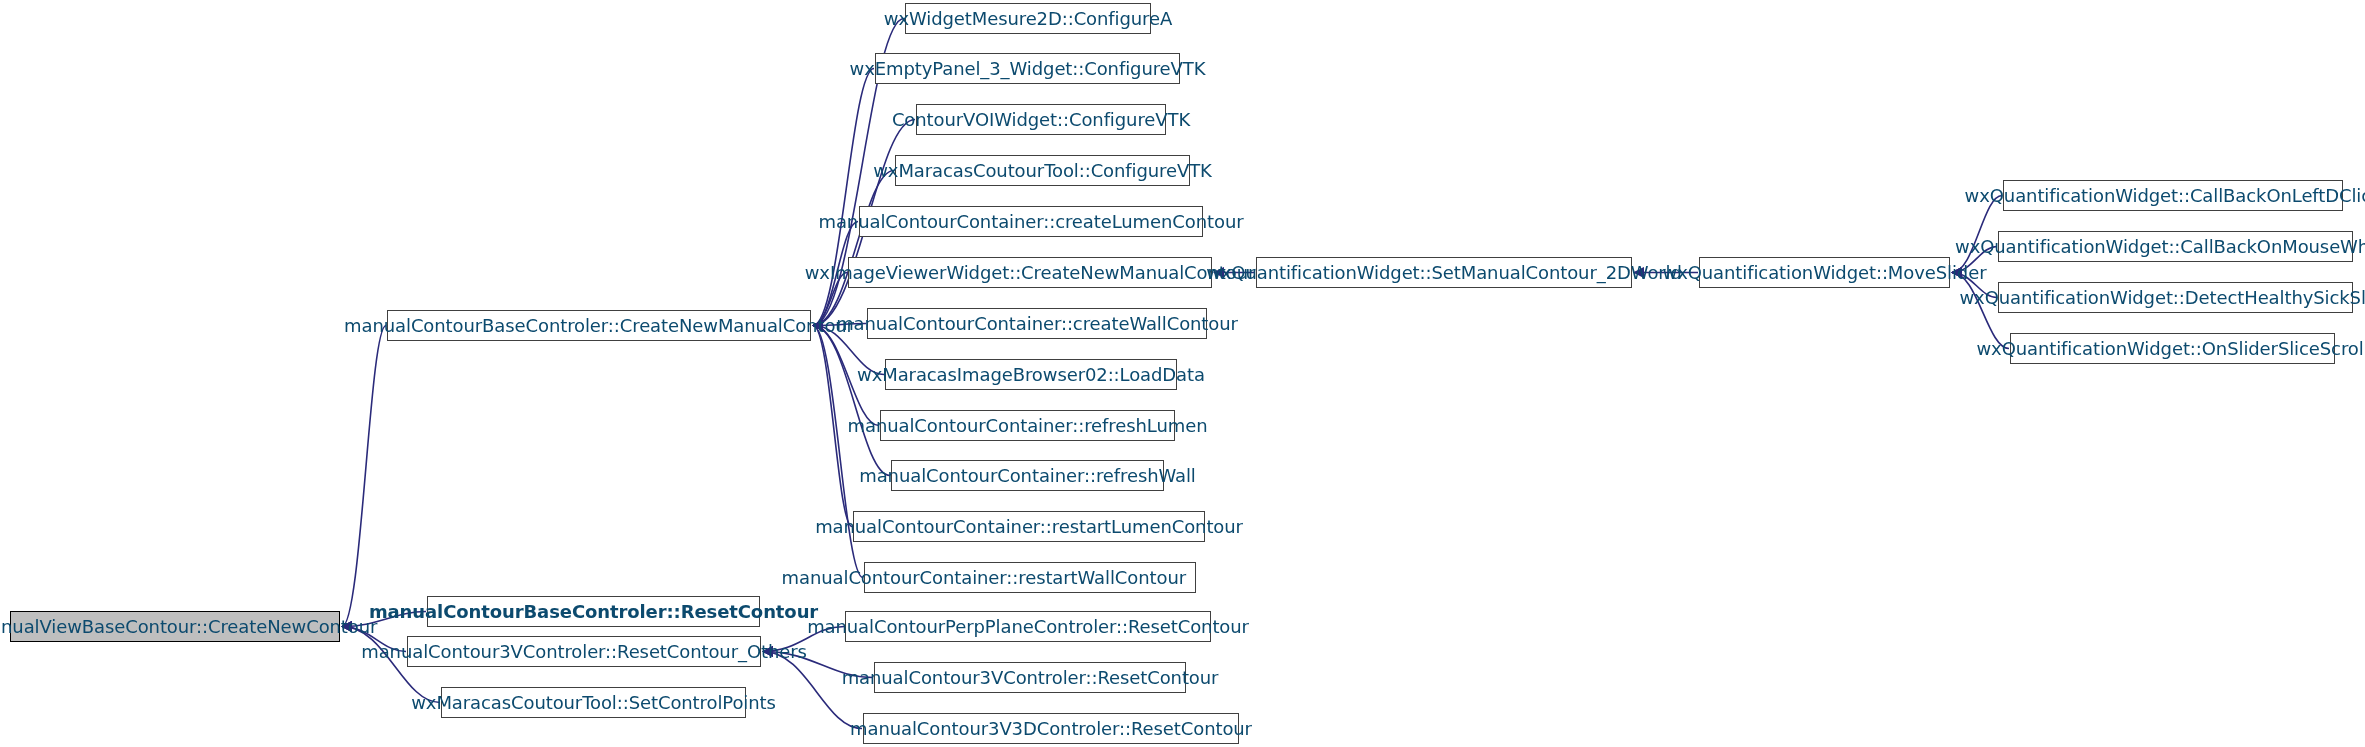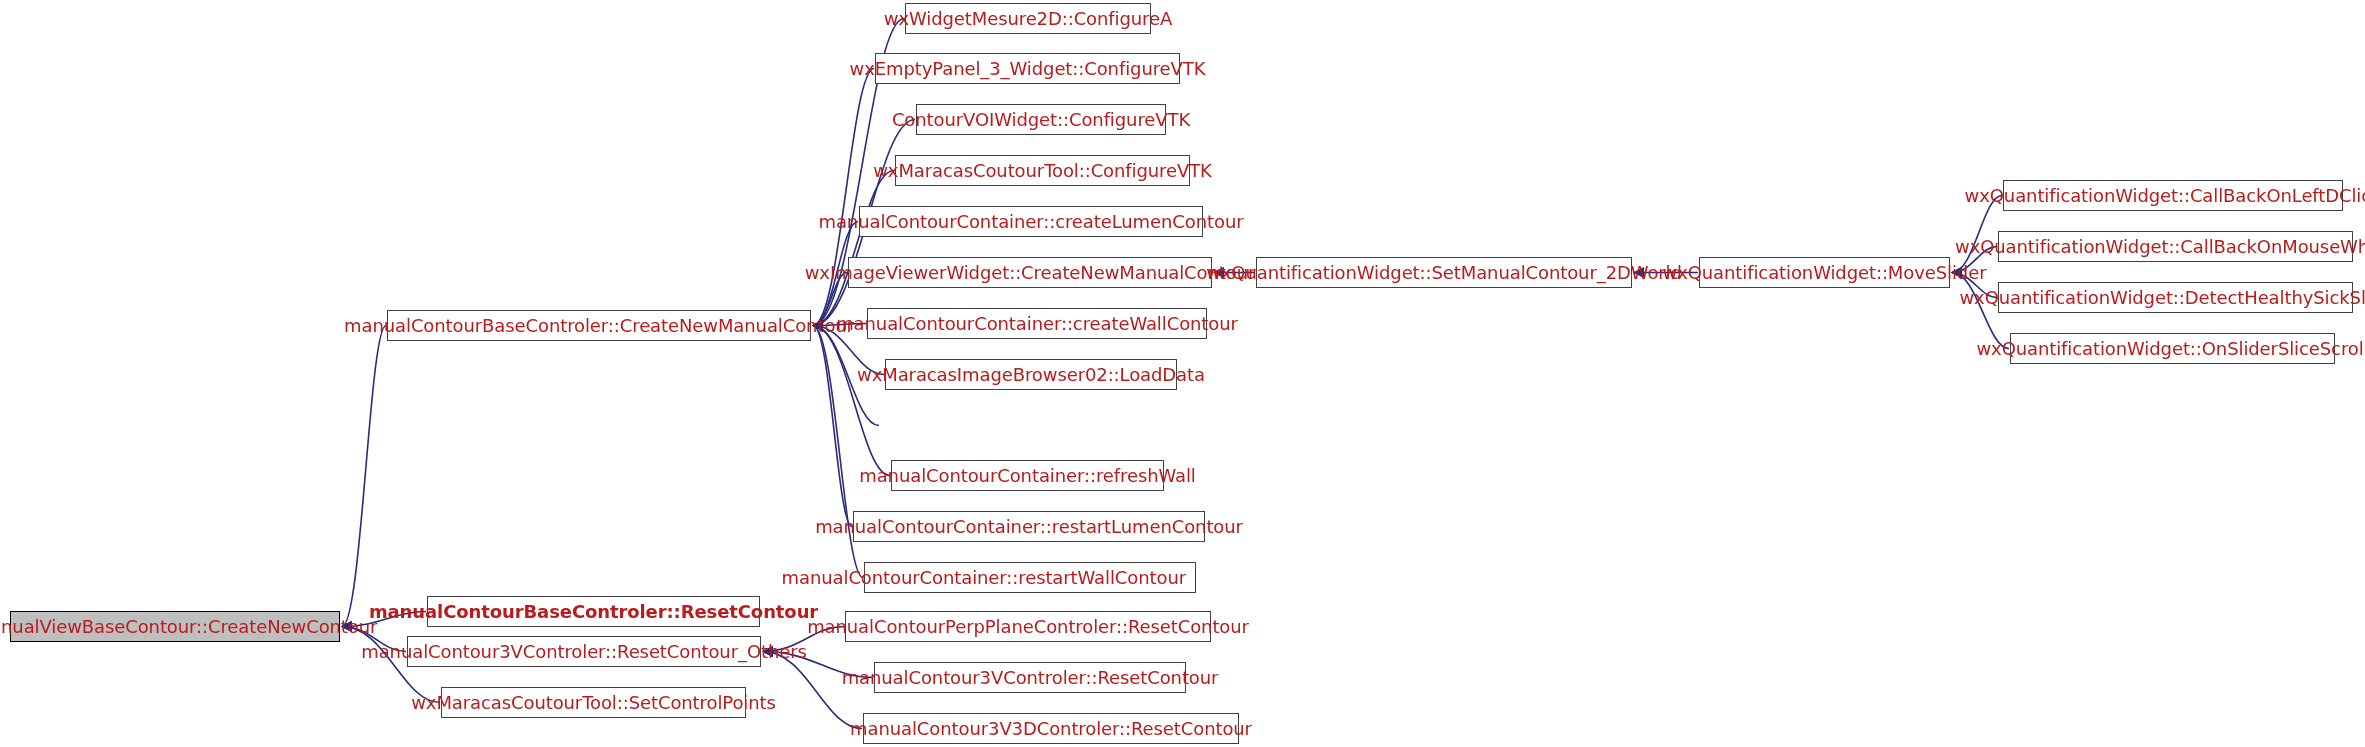--- a/index.html
+++ b/index.html
@@ -25,21 +25,21 @@
     position:absolute;
     box-sizing:border-box;
     background:#ffffff;
     border:1px solid #404040;
     display:flex;
     align-items:center;
     justify-content:center;
     white-space:nowrap;
     font-size:18px;
     line-height:1;
-    color:#b91c1c;
+    color:#0c4a6e;
     letter-spacing:-0.1px;
     height:31px;
     padding:0 9px;
     z-index:3;
   }
   .node.root{
     background:#bfbfbf;
     border:1px solid #000000;
     font-size:18px;
   }
@@ -107,20 +107,23 @@
     </div>
     <div class="node" style="left: 848px; top: 257px; width: 364px;">
       <span class="lbl">wxImageViewerWidget::CreateNewManualContour</span>
     </div>
     <div class="node" style="left: 867px; top: 308px; width: 340px;">
       <span class="lbl">manualContourContainer::createWallContour</span>
     </div>
     <div class="node" style="left: 885px; top: 359px; width: 292px;">
       <span class="lbl">wxMaracasImageBrowser02::LoadData</span>
     </div>
+    <div class="node" style="left: 880px; top: 410px; width: 295px;">
+      <span class="lbl">manualContourContainer::refreshLumen</span>
+    </div>
     <div class="node" style="left: 853px; top: 511px; width: 352px;">
       <span class="lbl">manualContourContainer::restartLumenContour</span>
     </div>
     <div class="node" style="left: 891px; top: 460px; width: 273px;">
       <span class="lbl">manualContourContainer::refreshWall</span>
     </div>
     <div class="node" style="left: 864px; top: 562px; width: 332px; justify-content: flex-end;">
       <span class="lbl">manualContourContainer::restartWallContour</span>
     </div>
     <div class="node" style="left: 427px; top: 596px; width: 333px; font-weight: bold;">

